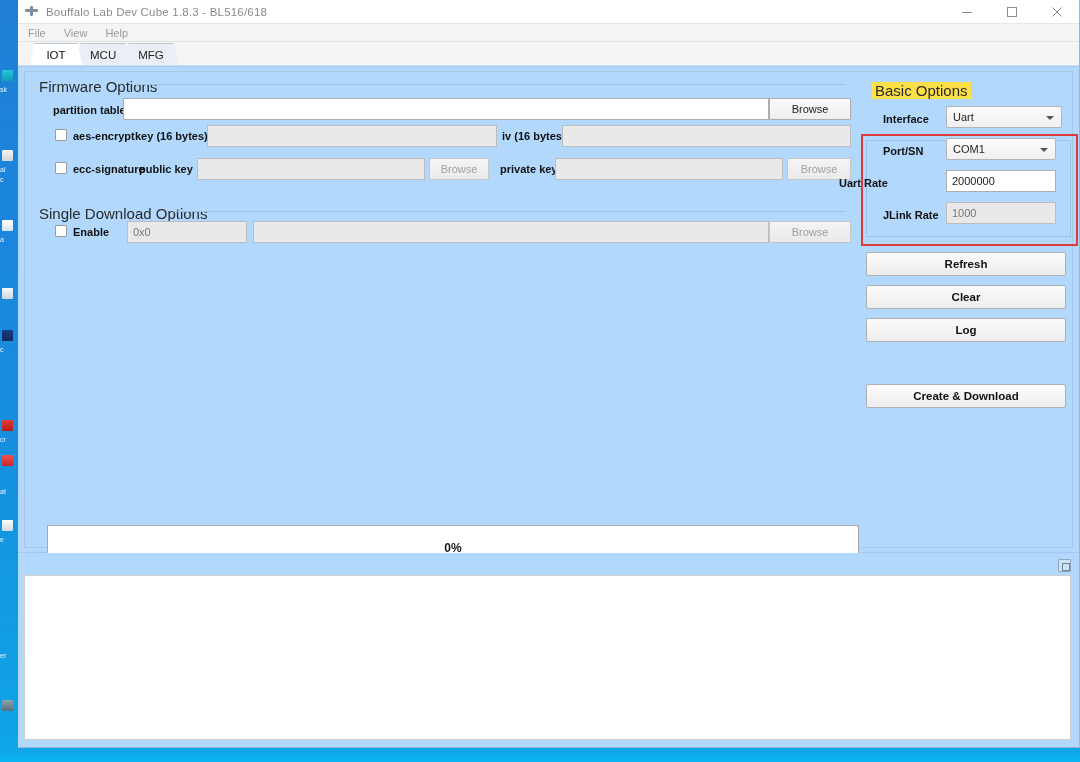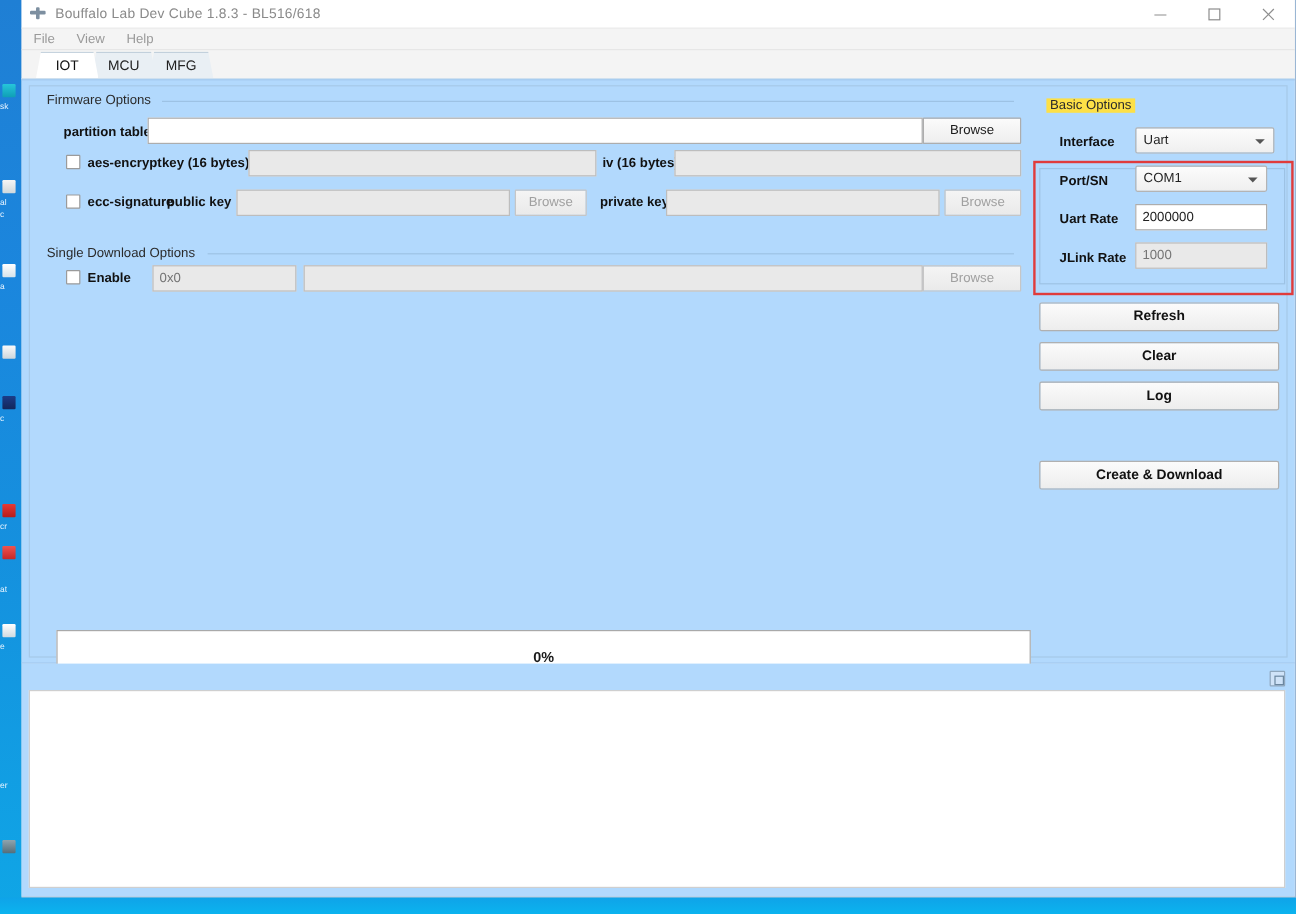--- a/index.html
+++ b/index.html
@@ -103,21 +103,21 @@
     border-left: none; border-right: none;
   }
   #content-frame {
     position: absolute; left: 6px; top: 4px; right: 6px; bottom: 4px;
     border: 1px solid #a6c9e8;
     background: #b2d9fd;
   }
 
   
   .grouplabel {
-    position: absolute; font-size: 11px; color: #2b2b2b; white-space: nowrap;
+    position: absolute; font-size: 15px; color: #2b2b2b; white-space: nowrap;
   }
   .grouprule {
     position: absolute; height: 1px; background: #9dc2e4;
   }
   .fieldlabel {
     position: absolute; font-size: 11px; color: #111; font-weight: bold;
     white-space: nowrap; line-height: 14px;
   }
   .txt {
     position: absolute; background: #ffffff;
@@ -308,21 +308,21 @@
         <span>Uart</span>
         <span class="arrow"></span>
       </div>
 
       <div class="fieldlabel" style="left:858px; top:72px; z-index:5;">Port/SN</div>
       <div class="sel" style="left:921px; top:66px; width:110px; z-index:5;">
         <span>COM1</span>
         <span class="arrow"></span>
       </div>
 
-      <div class="fieldlabel" style="left:858px; top:104px; z-index:5;">Uart Rate</div>
+      <div class="fieldlabel" style="left:814px; top:104px; z-index:5;">Uart Rate</div>
       <input class="txt" style="left: 921px; top: 98px; width: 110px; z-index: 5;" value="2000000">
 
       <div class="fieldlabel" style="left:858px; top:136px; z-index:5;">JLink Rate</div>
       <input class="txt disabled ph" style="left: 921px; top: 130px; width: 110px; z-index: 5;" disabled="" placeholder="1000">
 
       <div id="red-annotation"></div>
 
       <div class="rbtn" style="top:180px;">Refresh</div>
       <div class="rbtn" style="top:213px;">Clear</div>
       <div class="rbtn" style="top:246px;">Log</div>

